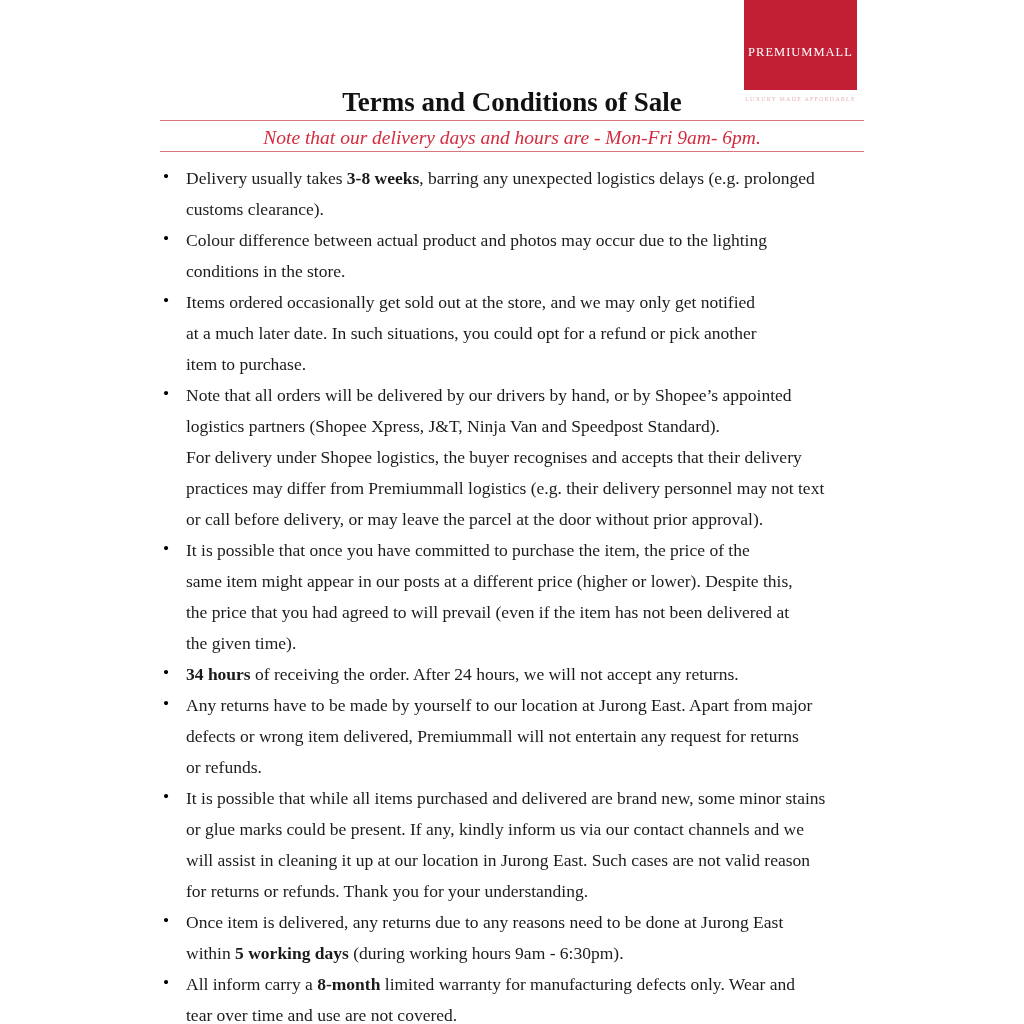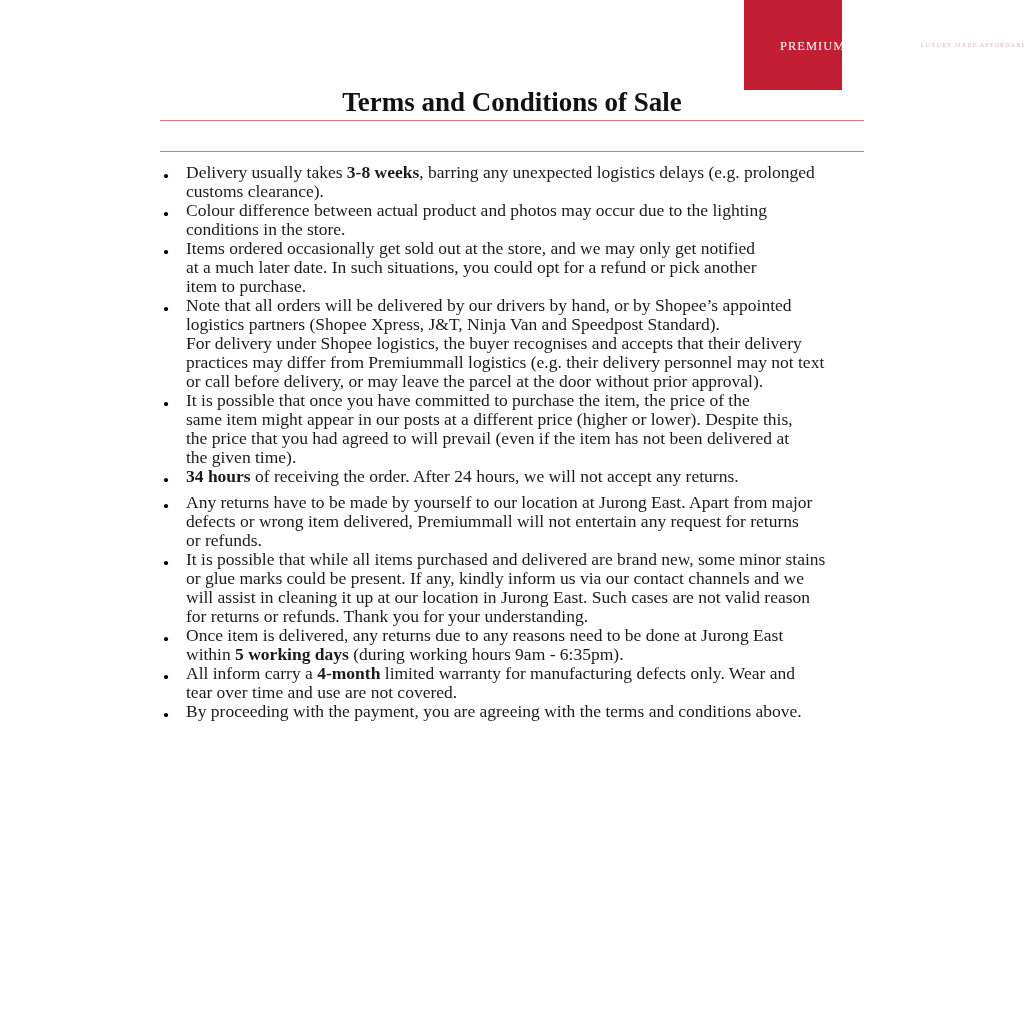--- a/index.html
+++ b/index.html
@@ -17,23 +17,23 @@
   }
   .page{position:relative;width:1024px;height:1024px;}
 
   
   .title{
     position:absolute;top:68px;left:0;width:1024px;
     text-align:center;font-weight:bold;font-size:27px;line-height:32px;
     color:#111;
   }
   .logo{
-    position:absolute;top:0;left:744px;width:98px;height:90px;
+    position:absolute;top:0;left:744px;width:113px;height:90px;
     background:var(--brand-red);
-    display:flex;flex-direction:row;align-items:center;justify-content:flex-start;gap:36px;
+    display:flex;flex-direction:column;align-items:center;justify-content:flex-start;gap:36px;
   }
   .logo svg{display:block;margin-top:8px;color:var(--brand-red);}
   .logo .brand{
     color:#fff;font-size:12.5px;letter-spacing:1px;line-height:13px;margin-top:2px;
     font-family:"Liberation Serif",serif;white-space:nowrap;
   }
   .logo .tagline{
     color:var(--tagline);font-size:6px;letter-spacing:1.2px;line-height:8px;
     white-space:nowrap;
   }
@@ -52,21 +52,21 @@
   .terms{
     position:absolute;top:163px;left:160px;width:810px;
     margin:0;padding:0;list-style:none;
   }
   .term-item{display:flex;align-items:flex-start;}
   .term-item .marker{
     flex:0 0 26px;width:26px;font-size:17.5px;line-height:26.4px;
     color:#000;text-align:left;padding-left:3px;box-sizing:border-box;
   }
   .term-item .text{
-    flex:1 1 auto;font-size:17.5px;line-height:19px;
+    flex:1 1 auto;font-size:17.5px;line-height:31px;
     white-space:pre-line;color:var(--ink);
   }
   .term-item .text b{font-weight:bold;}
 </style>
 </head>
 <body>
 
 <div class="page">
 
   <h1 class="title">Terms and Conditions of Sale</h1>
@@ -83,20 +83,21 @@
         <path d="M19.5,39.5 a2.6,3.2 0 0 1 5,0" fill="none" stroke="currentColor" stroke-width="1.2"></path>
         <path d="M36,35.5 h10 a1.2,1.2 0 0 1 1.2,1.2 v9 a1.2,1.2 0 0 1 -1.2,1.2 h-10 a1.2,1.2 0 0 1 -1.2,-1.2 v-9 a1.2,1.2 0 0 1 1.2,-1.2 Z"></path>
         <path d="M38.2,35.5 a3,3.6 0 0 1 5.6,0" fill="none" stroke="currentColor" stroke-width="1.2"></path>
       </g>
     </svg>
     <div class="brand">PREMIUMMALL</div>
     <div class="tagline">LUXURY MADE AFFORDABLE</div>
   </div>
 
   <div class="rule rule-top"></div>
+  <div class="notice">Note that our delivery days and hours are - Mon-Fri 9am- 6pm.</div>
   <div class="rule rule-bottom"></div>
 
   <ul class="terms">
       <li class="term-item">
         <span class="marker">•</span>
         <div class="text"><span>Delivery usually takes </span><b>3-8 weeks</b><span>, barring any unexpected logistics delays (e.g. prolonged
 customs clearance).</span></div>
       </li>
       <li class="term-item">
         <span class="marker">•</span>
@@ -137,25 +138,25 @@
       <li class="term-item">
         <span class="marker">•</span>
         <div class="text"><span>It is possible that while all items purchased and delivered are brand new, some minor stains
 or glue marks could be present. If any, kindly inform us via our contact channels and we
 will assist in cleaning it up at our location in Jurong East. Such cases are not valid reason
 for returns or refunds. Thank you for your understanding.</span></div>
       </li>
       <li class="term-item">
         <span class="marker">•</span>
         <div class="text"><span>Once item is delivered, any returns due to any reasons need to be done at Jurong East
-within </span><b>5 working days</b><span> (during working hours 9am - 6:35pm).</span></div>
+within </span><b>5 working days</b><span> (during working hours 9am - 6:30pm).</span></div>
       </li>
       <li class="term-item">
         <span class="marker">•</span>
-        <div class="text"><span>All inform carry a </span><b>4-month</b><span> limited warranty for manufacturing defects only. Wear and
+        <div class="text"><span>All inform carry a </span><b>8-month</b><span> limited warranty for manufacturing defects only. Wear and
 tear over time and use are not covered.</span></div>
       </li>
       <li class="term-item">
         <span class="marker">•</span>
         <div class="text"><span>By proceeding with the payment, you are agreeing with the terms and conditions above.</span></div>
       </li>
     </ul>
 
 </div>
 

